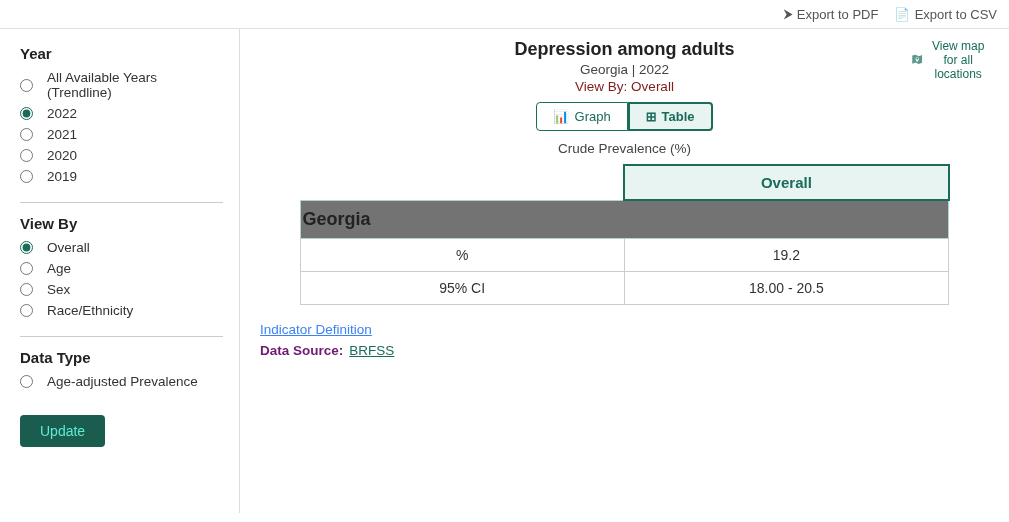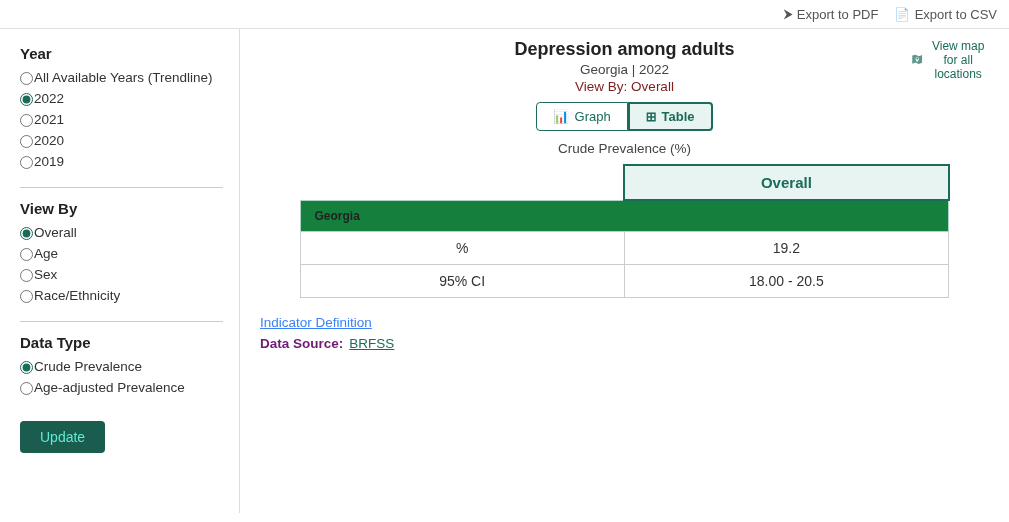--- a/index.html
+++ b/index.html
@@ -49,22 +49,22 @@
     }
 
     .sidebar-divider {
       border: none;
       border-top: 1px solid #ccc;
       margin: 12px 0;
     }
 
     .radio-item {
       display: flex;
-      align-items: flex-end;
-      gap: 1px;
+      align-items: center;
+      gap: 14px;
       margin-bottom: 6px;
       font-size: 13.5px;
       cursor: pointer;
     }
 
     .radio-item input[type="radio"] {
       accent-color: #1a6b5a;
       cursor: pointer;
     }
 
@@ -190,25 +190,25 @@
       border-radius: 8px 8px 0 0;
       text-align: center;
       font-size: 15px;
       color: #1a6b5a;
       font-weight: 600;
       padding: 8px 20px;
       width: 50%;
     }
 
     .georgia-row td {
-      background: #15803d;
-      font-size: 12px;
+      background: #737373;
+      font-size: 18px;
       font-weight: 600;
       color: #222;
-      padding: 8px 14px;
+      padding: 8px 2px;
       border: 1px solid #b0d4cc;
     }
 
     .data-row td {
       border: 1px solid #ccc;
       text-align: center;
       padding: 8px 14px;
       font-size: 14px;
       color: #333;
       background: #fff;
@@ -304,24 +304,20 @@
       <label class="radio-item">
         <input type="radio" name="viewby" style="">
         <span>Race/Ethnicity</span>
       </label>
     </div>
 
     <hr class="sidebar-divider">
 
     <div class="sidebar-section">
       <div class="sidebar-section-title">Data Type</div>
-      <label class="radio-item">
-        <input type="radio" name="datatype" checked="" style="">
-        <span>Crude Prevalence</span>
-      </label>
       <label class="radio-item">
         <input type="radio" name="datatype" style="">
         <span>Age-adjusted Prevalence</span>
       </label>
     </div>
 
     <button class="update-btn">Update</button>
   </div>
 
   <div class="content-area">

